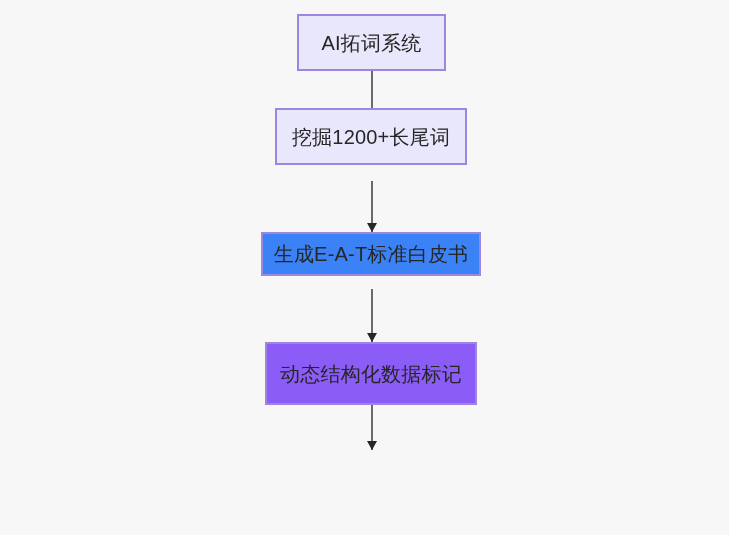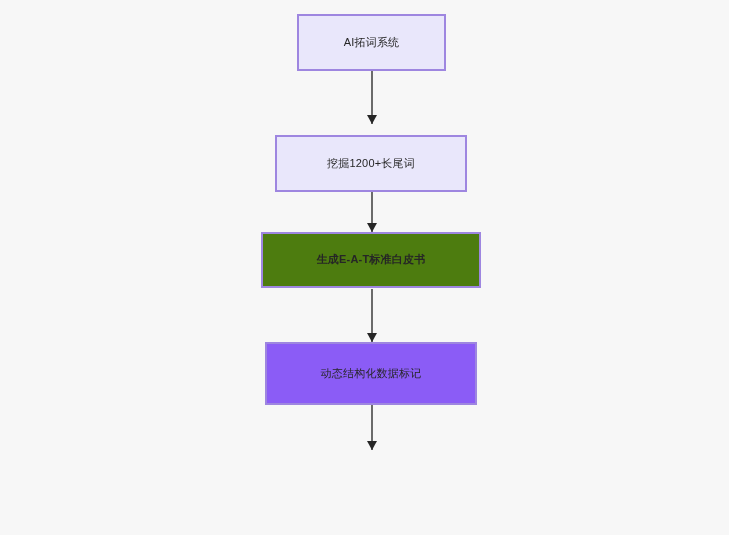--- a/index.html
+++ b/index.html
@@ -20,21 +20,21 @@
   }
   .node {
     position: absolute;
     box-sizing: border-box;
     background: #e9e7fb;
     border: 2px solid #a16207;
     display: flex;
     align-items: center;
     justify-content: center;
     color: #262626;
-    font-size: 11px;
+    font-size: 20px;
     line-height: 1.2;
     letter-spacing: 0.2px;
     white-space: nowrap;
   }
   .node-label {
     display: block;
   }
   .edge {
     position: absolute;
     width: 0;
@@ -74,23 +74,23 @@
     <div class="edge-arrow" style="top: 44px; border-top-color: rgb(38, 38, 38);"></div>
   </div>
   <div class="edge" id="edge-3" style="left: 371px; top: 399px; height: 51px;">
     <div class="edge-line" style="height: 51px; background: rgb(107, 107, 107);"></div>
     <div class="edge-arrow" style="top: 42px; border-top-color: rgb(38, 38, 38);"></div>
   </div>
 
   <div class="node" id="node-0" style="left: 297px; top: 14px; width: 149px; height: 57px; background: rgb(233, 231, 251); border-color: rgb(158, 134, 224); color: rgb(38, 38, 38);">
     <span class="node-label">AI拓词系统</span>
   </div>
-  <div class="node" id="node-1" style="left: 275px; top: 135px; width: 192px; height: 57px; background: rgb(233, 231, 251); border-color: rgb(158, 134, 224); color: rgb(38, 38, 38);">
+  <div class="node" id="node-1" style="left: 275px; top: 108px; width: 192px; height: 57px; background: rgb(233, 231, 251); border-color: rgb(158, 134, 224); color: rgb(38, 38, 38);">
     <span class="node-label">挖掘1200+长尾词</span>
   </div>
-  <div class="node" id="node-2" style="left: 261px; top: 232px; width: 220px; height: 56px; background: #4d7c0f; border-color: rgb(158, 134, 224); color: rgb(38, 38, 38); font-weight: bold;">
+  <div class="node" id="node-2" style="left: 261px; top: 232px; width: 220px; height: 44px; background: #3b82f6; border-color: rgb(158, 134, 224); color: rgb(38, 38, 38);">
     <span class="node-label">生成E-A-T标准白皮书</span>
   </div>
   <div class="node" id="node-3" style="left: 265px; top: 342px; width: 212px; height: 63px; background: #8b5cf6; border-color: rgb(158, 134, 224); color: rgb(38, 38, 38);">
     <span class="node-label">动态结构化数据标记</span>
   </div>
 
 </div>
 
 </body></html>

